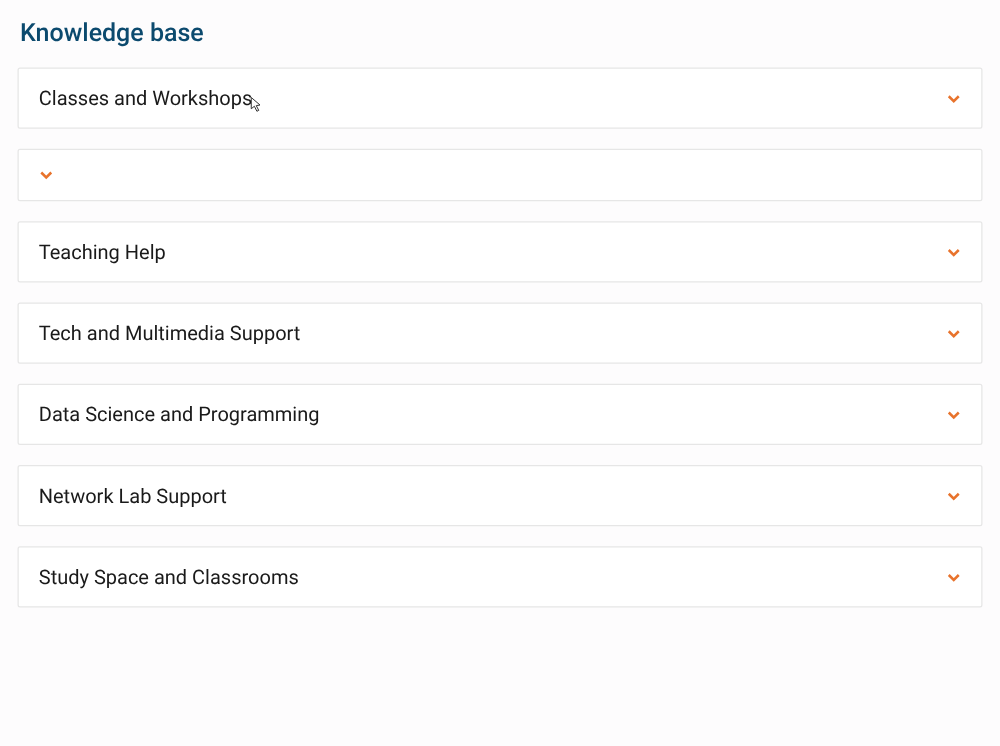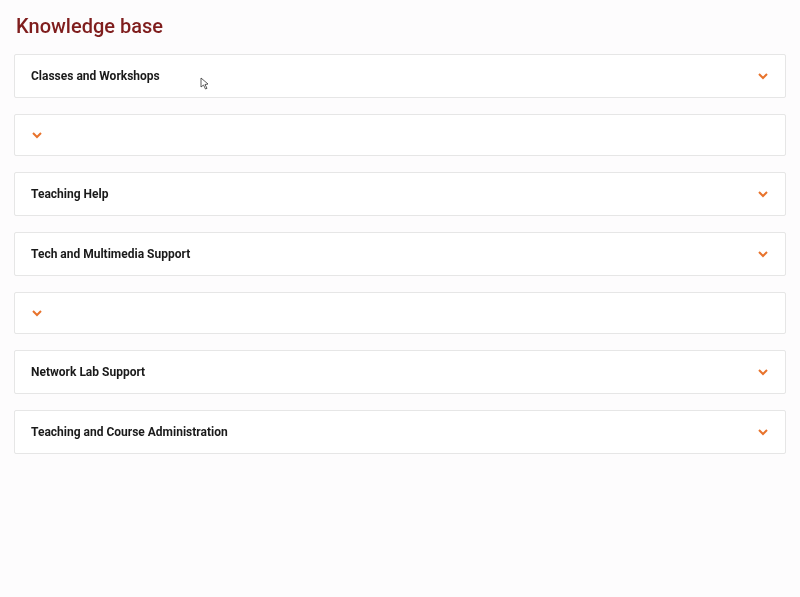--- a/index.html
+++ b/index.html
@@ -11,42 +11,42 @@
       font-family: -apple-system, BlinkMacSystemFont, 'Segoe UI', Roboto, Arial, sans-serif;
       background: #fdfcfd;
       width: 800px;
       height: 597px;
       overflow: hidden;
       padding: 14px 14px 0 14px;
     }
     .page-title {
       font-size: 20px;
       font-weight: 500;
-      color: #7f1d1d;
+      color: #0c4a6e;
       margin-bottom: 16px;
       margin-left: 2px;
     }
     .accordion-list {
       display: flex;
       flex-direction: column;
       gap: 16px;
     }
     .accordion-item {
       background: #ffffff;
       border: 1px solid #e6e6e6;
       border-radius: 2px;
       padding: 14px 16px;
       display: flex;
       align-items: center;
       justify-content: space-between;
       cursor: pointer;
     }
     .accordion-label {
-      font-size: 12px;
-      font-weight: 700;
+      font-size: 16px;
+      font-weight: 400;
       color: #1a1a1a;
     }
     .chevron {
       width: 12px;
       height: 12px;
       display: flex;
       align-items: center;
       justify-content: center;
       flex-shrink: 0;
     }
@@ -108,46 +108,47 @@
   <div class="accordion-item">
     <span class="accordion-label">Tech and Multimedia Support</span>
     <span class="chevron">
       <svg viewBox="0 0 12 8">
           <path d="M2 2 L6 6 L10 2"></path>
         </svg>
     </span>
   </div>
 
   <div class="accordion-item">
+    <span class="accordion-label">Data Science and Programming</span>
     <span class="chevron">
       <svg viewBox="0 0 12 8">
           <path d="M2 2 L6 6 L10 2"></path>
         </svg>
     </span>
   </div>
 
   <div class="accordion-item">
     <span class="accordion-label">Network Lab Support</span>
     <span class="chevron">
       <svg viewBox="0 0 12 8">
           <path d="M2 2 L6 6 L10 2"></path>
         </svg>
     </span>
   </div>
 
 
-
   <div class="accordion-item">
-    <span class="accordion-label">Teaching and Course Administration</span>
+    <span class="accordion-label">Study Space and Classrooms</span>
     <span class="chevron">
       <svg viewBox="0 0 12 8">
           <path d="M2 2 L6 6 L10 2"></path>
         </svg>
     </span>
   </div>
+
 
 </div>
 
 <div class="cursor">
   <svg viewBox="0 0 16 16">
     <path d="M5 2 L5 11 L7.5 9 L9.5 13 L11 12.3 L9 8.5 L12 8 Z" fill="#ffffff" stroke="#333333" stroke-width="0.8"></path>
   </svg>
 </div>
 
 </body></html>

